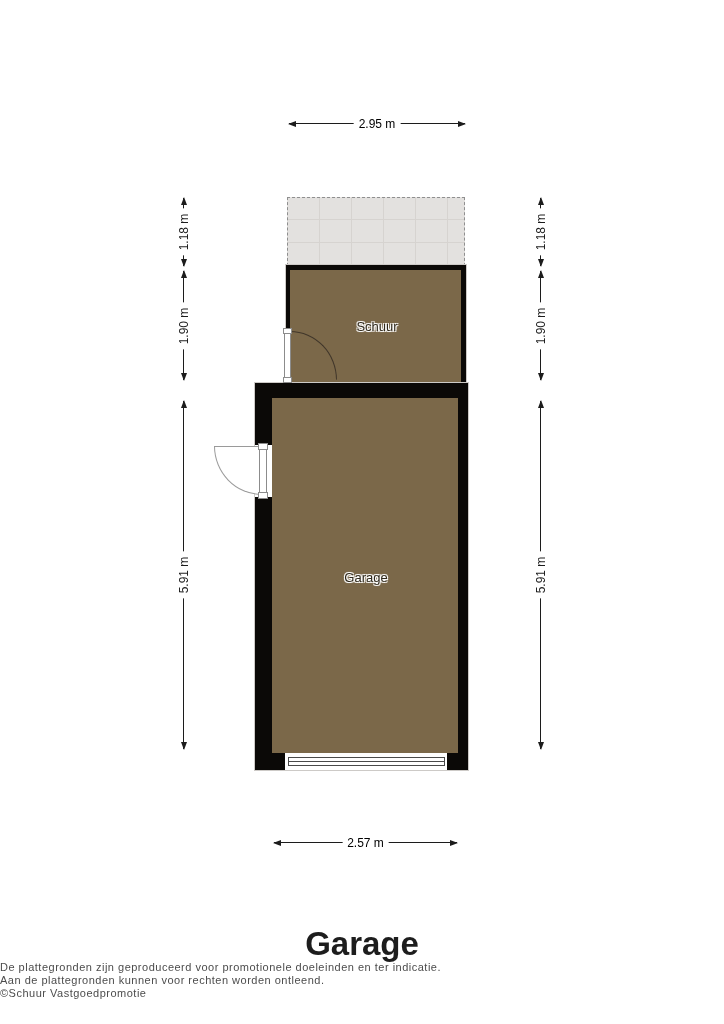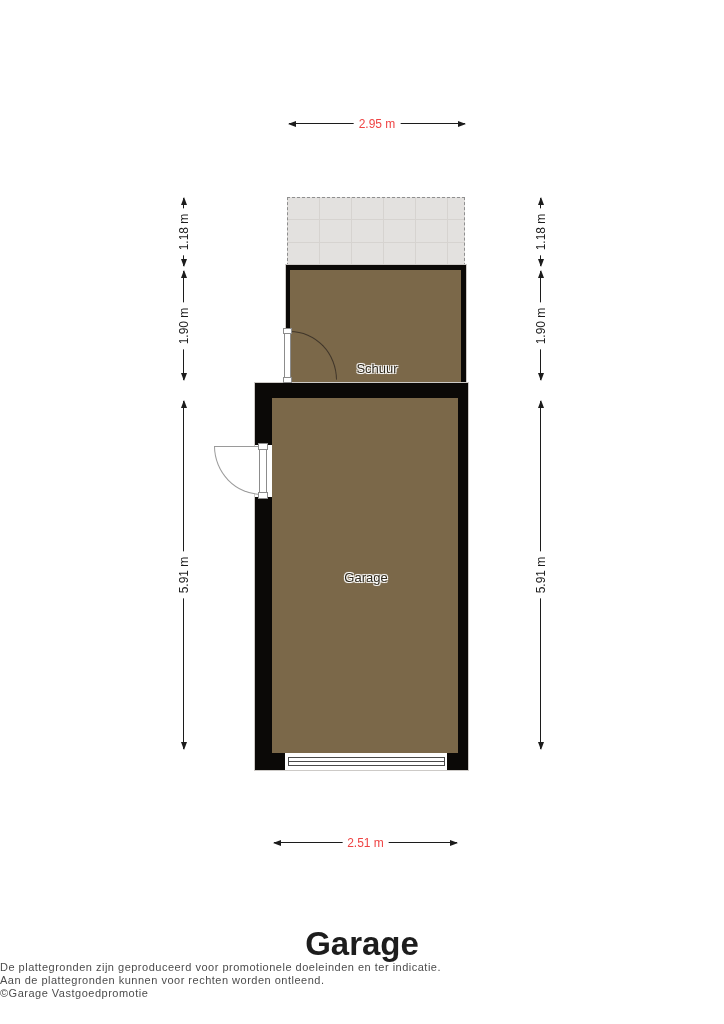--- a/index.html
+++ b/index.html
@@ -18,21 +18,21 @@
   .schuur-floor{left:290px;top:270px;width:171px;height:113px;background:#7b6849;}
   .garage-outer{left:255px;top:383px;width:213px;height:387px;background:#0b0907;
                 box-shadow:0 0 0 1px #cdcac7;}
   .garage-floor{left:272px;top:398px;width:186px;height:355px;background:#7b6849;}
 
   
   .room-label{position:absolute;transform:translate(-50%,-50%);font-size:13px;color:#2f291c;
               text-shadow:0 0 2px #fff,1px 1px 0 rgba(255,255,255,.85),-1px -1px 0 rgba(255,255,255,.85),
                           1px -1px 0 rgba(255,255,255,.85),-1px 1px 0 rgba(255,255,255,.85);
               white-space:nowrap;}
-  .schuur-label{left:377px;top:326px;margin-top:42px;}
+  .schuur-label{left:377px;top:326px;}
   .garage-label{left:366px;top:577px;}
 
   
   .door-strip{position:absolute;background:#fff;border:1px solid #8c8c8c;box-sizing:border-box;}
   .door-cap{position:absolute;background:#fff;border:1px solid #8c8c8c;box-sizing:border-box;}
   .schuur-arc{left:290px;top:331px;width:47px;height:49px;border:1px solid #40362a;
               border-color:#40362a #40362a transparent transparent;
               border-radius:0 100% 0 0;box-sizing:border-box;}
   .garage-side-opening{left:255px;top:445px;width:17px;height:52px;background:#fff;}
   .garage-swing{left:214px;top:446px;width:48px;height:49px;background:#fff;
@@ -50,21 +50,21 @@
   .ah{position:absolute;width:0;height:0;}
   .ah-l{left:0;top:50%;transform:translateY(-50%);
         border-top:3px solid transparent;border-bottom:3px solid transparent;border-right:8px solid #1c1c1c;}
   .ah-r{right:0;top:50%;transform:translateY(-50%);
         border-top:3px solid transparent;border-bottom:3px solid transparent;border-left:8px solid #1c1c1c;}
   .ah-u{top:0;left:50%;transform:translateX(-50%);
         border-left:3px solid transparent;border-right:3px solid transparent;border-bottom:8px solid #1c1c1c;}
   .ah-d{bottom:0;left:50%;transform:translateX(-50%);
         border-left:3px solid transparent;border-right:3px solid transparent;border-top:8px solid #1c1c1c;}
   .hlabel{position:absolute;left:50%;top:50%;transform:translate(-50%,-50%);
-          background:#fff;padding:0 5px;font-size:12px;color:#ef4444;white-space:nowrap;}
+          background:#fff;padding:0 5px;font-size:12px;color:#000000;white-space:nowrap;}
   .vlabel{position:absolute;left:50%;top:50%;transform:translate(-50%,-50%) rotate(-90deg);
           background:#fff;padding:0 5px;font-size:12px;color:#1c1c1c;white-space:nowrap;}
 
   
   .plan-title{position:absolute;left:0;right:0;top:925px;text-align:center;
               font-size:33px;font-weight:bold;color:#1d1d1d;}
   .disclaimer{position:absolute;left:0;right:0;top:961px;text-align:left;
               font-size:11px;line-height:13px;color:#4c4c4c;letter-spacing:0.5px;}
 </style>
 </head>
@@ -103,21 +103,21 @@
     <span class="hline"></span>
     <span class="ah ah-l"></span>
     <span class="ah ah-r"></span>
     <span class="hlabel">2.95 m</span>
   </div>
 
   <div class="hdim" style="left:273px;top:836px;width:185px;">
     <span class="hline"></span>
     <span class="ah ah-l"></span>
     <span class="ah ah-r"></span>
-    <span class="hlabel">2.51 m</span>
+    <span class="hlabel">2.57 m</span>
   </div>
 
   <div class="vdim" style="left:177px;top:197px;height:70px;">
     <span class="vline"></span>
     <span class="ah ah-u"></span>
     <span class="ah ah-d"></span>
     <span class="vlabel">1.18 m</span>
   </div>
   <div class="vdim" style="left:177px;top:270px;height:111px;">
     <span class="vline"></span>
@@ -148,16 +148,16 @@
     <span class="vline"></span>
     <span class="ah ah-u"></span>
     <span class="ah ah-d"></span>
     <span class="vlabel">5.91 m</span>
   </div>
 
   <div class="plan-title">Garage</div>
   <div class="disclaimer">
     <div>De plattegronden zijn geproduceerd voor promotionele doeleinden en ter indicatie.</div>
     <div>Aan de plattegronden kunnen voor rechten worden ontleend.</div>
-    <div>©Garage Vastgoedpromotie</div>
+    <div>©Schuur Vastgoedpromotie</div>
   </div>
 
 </div>
 
 </body></html>

